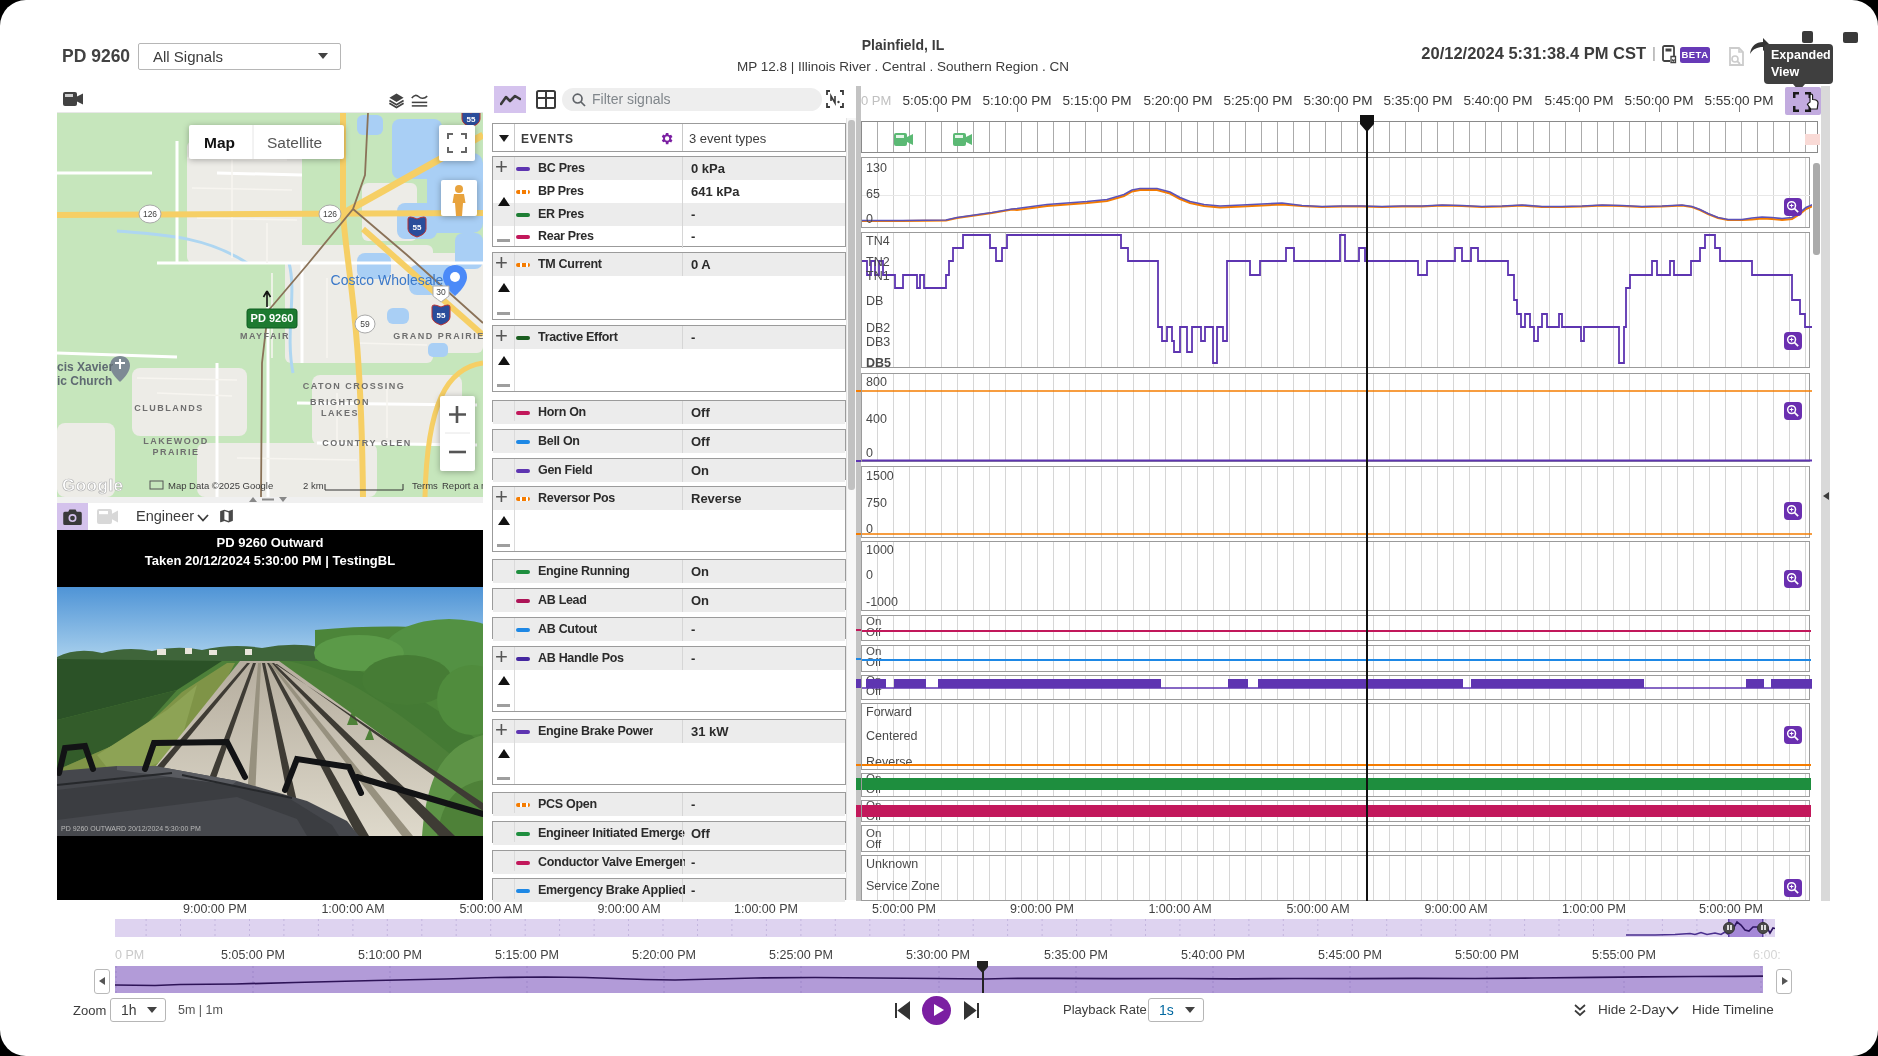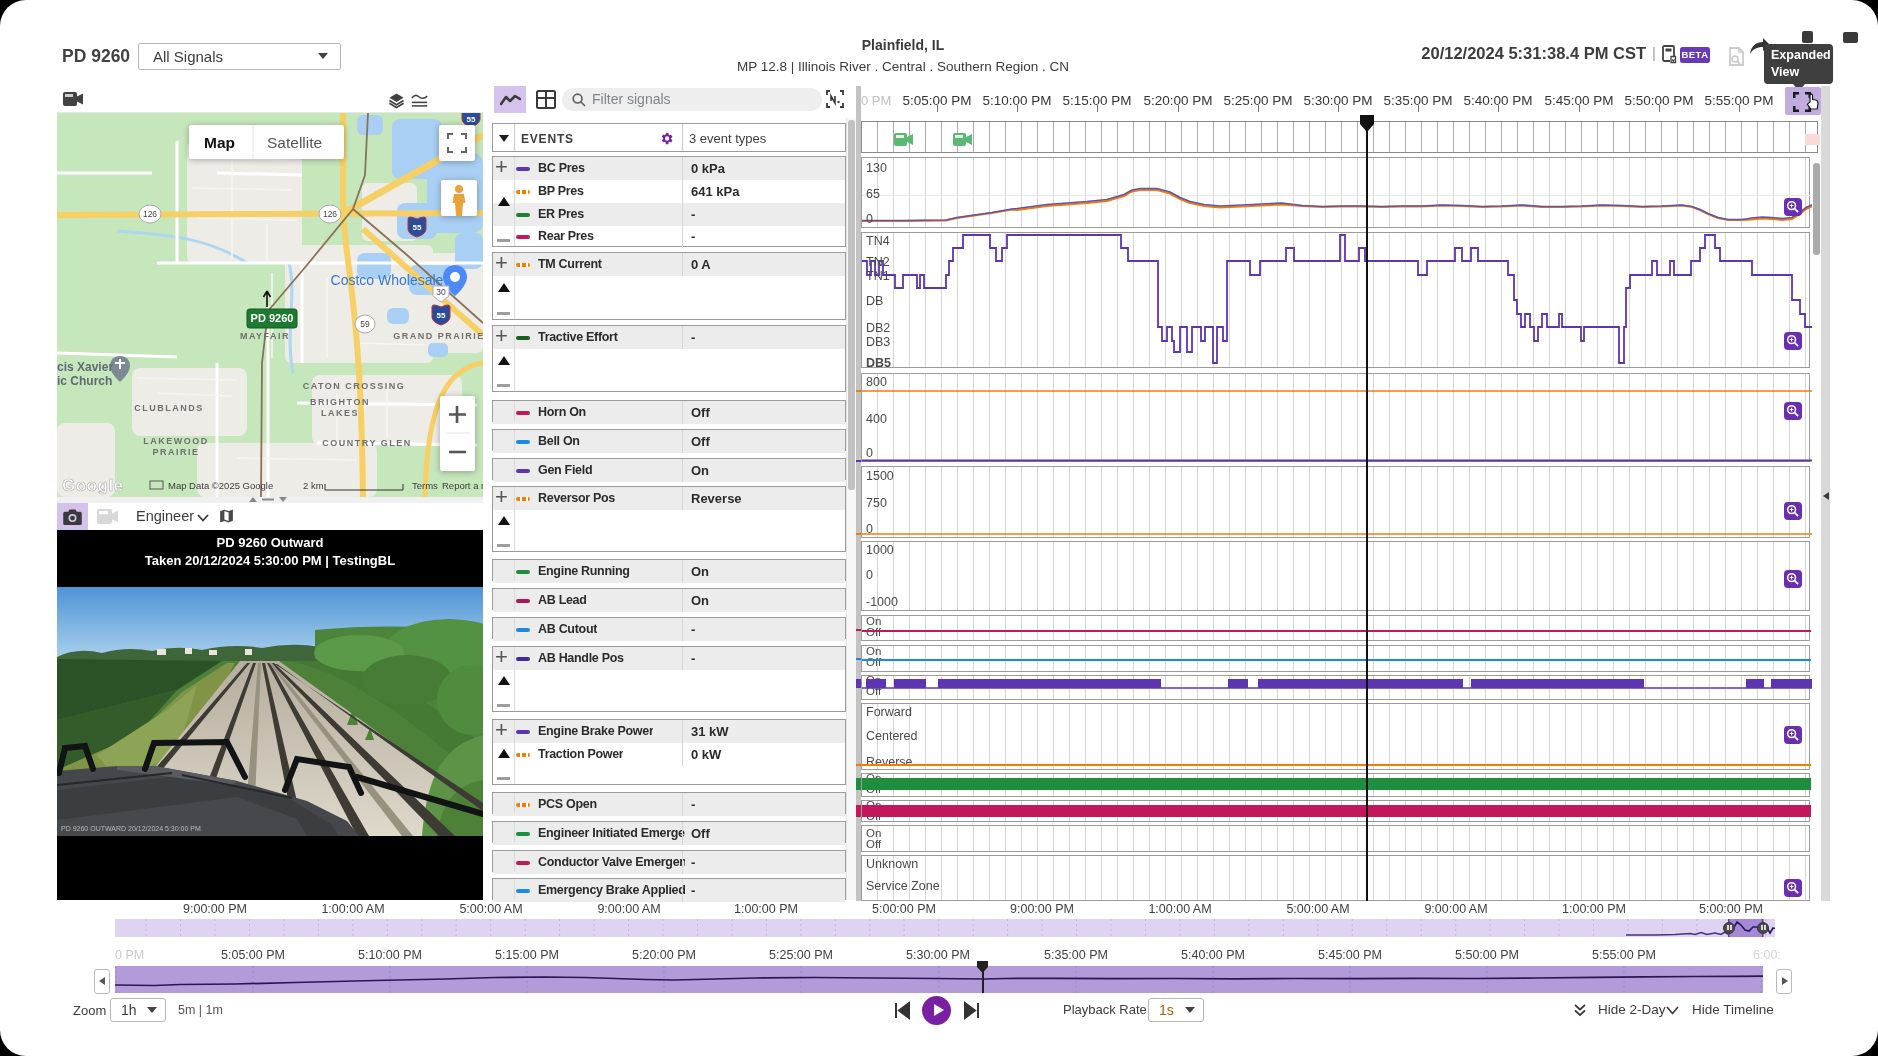--- a/index.html
+++ b/index.html
@@ -486,26 +486,20 @@
  <div class="plus">+</div>
         <div class="tri" style="top:29px;"></div>
         <div class="min"></div>
 </div>
 <div class="sb" style="top:719px;height:66px;">
  <div class="sr gray" style="top:0;">
           <span class="sw" style="background:#5e35b1;"></span>
           <span class="lb">Engine Brake Power</span>
           <span class="vd"></span>
           <span class="vl">31 kW</span>
-        </div>
- <div class="sr" style="top:23px;">
-          <span class="sw" style="background:repeating-linear-gradient(90deg,#f57c00 0 4px,#fff 4px 6px);"></span>
-          <span class="lb">Traction Power</span>
-          <span class="vd"></span>
-          <span class="vl">0 kW</span>
         </div>
  <div class="plus">+</div>
         <div class="tri" style="top:29px;"></div>
         <div class="min"></div>
 </div>
 <div class="sb gray" style="top:792px;height:22px;">
  <div class="sr gray" style="top:0;">
           <span class="sw" style="background:repeating-linear-gradient(90deg,#f57c00 0 4px,#fff 4px 6px);"></span>
           <span class="lb">PCS Open</span>
           <span class="vd"></span>
@@ -865,21 +859,21 @@
 <svg class="abs" style="left:893px;top:1001px;" width="19" height="19" viewBox="0 0 19 19">
         <path d="M3 2 V17 M16 2 L6 9.5 L16 17 Z" fill="#333" stroke="#333" stroke-width="2"></path>
       </svg>
 <div class="abs" style="left:922px;top:996px;width:29px;height:29px;background:#7b1fa2;border-radius:50%;"></div>
 <div class="abs" style="left:934px;top:1004px;width:0;height:0;border-top:6.5px solid transparent;border-bottom:6.5px solid transparent;border-left:10px solid #fff;"></div>
 <svg class="abs" style="left:962px;top:1001px;" width="19" height="19" viewBox="0 0 19 19">
         <path d="M16 2 V17 M3 2 L13 9.5 L3 17 Z" fill="#333" stroke="#333" stroke-width="2"></path>
       </svg>
 <div class="txt" style="left:1063px;top:1002px;font-size:13px;">Playback Rate</div>
 <div class="abs" style="left:1148px;top:998px;width:56px;height:24px;background:#fff;border:1px solid #b6b6b6;border-radius:3px;">
-<span style="position:absolute;left:10px;top:3px;font-size:14px;color:#a16207;">1s</span>
+<span style="position:absolute;left:10px;top:3px;font-size:14px;color:#0369a1;">1s</span>
 <span style="position:absolute;right:8px;top:8px;width:0;height:0;border-left:5px solid transparent;border-right:5px solid transparent;border-top:6px solid #424242;"></span>
       </div>
 <svg class="abs" style="left:1573px;top:1003px;" width="14" height="14" viewBox="0 0 14 14">
         <path d="M2 2 L7 6.5 L12 2 M2 7.5 L7 12 L12 7.5" fill="none" stroke="#3c3c3c" stroke-width="1.7"></path>
       </svg>
 <div class="txt" style="left:1598px;top:1002px;font-size:13.5px;">Hide 2-Day</div>
 <svg class="abs" style="left:1666px;top:1006px;" width="13" height="9" viewBox="0 0 13 9">
         <path d="M1 1 L6.5 7.5 L12 1" fill="none" stroke="#3c3c3c" stroke-width="1.7"></path>
       </svg>
 <div class="txt" style="left:1692px;top:1002px;font-size:13.5px;">Hide Timeline</div>

